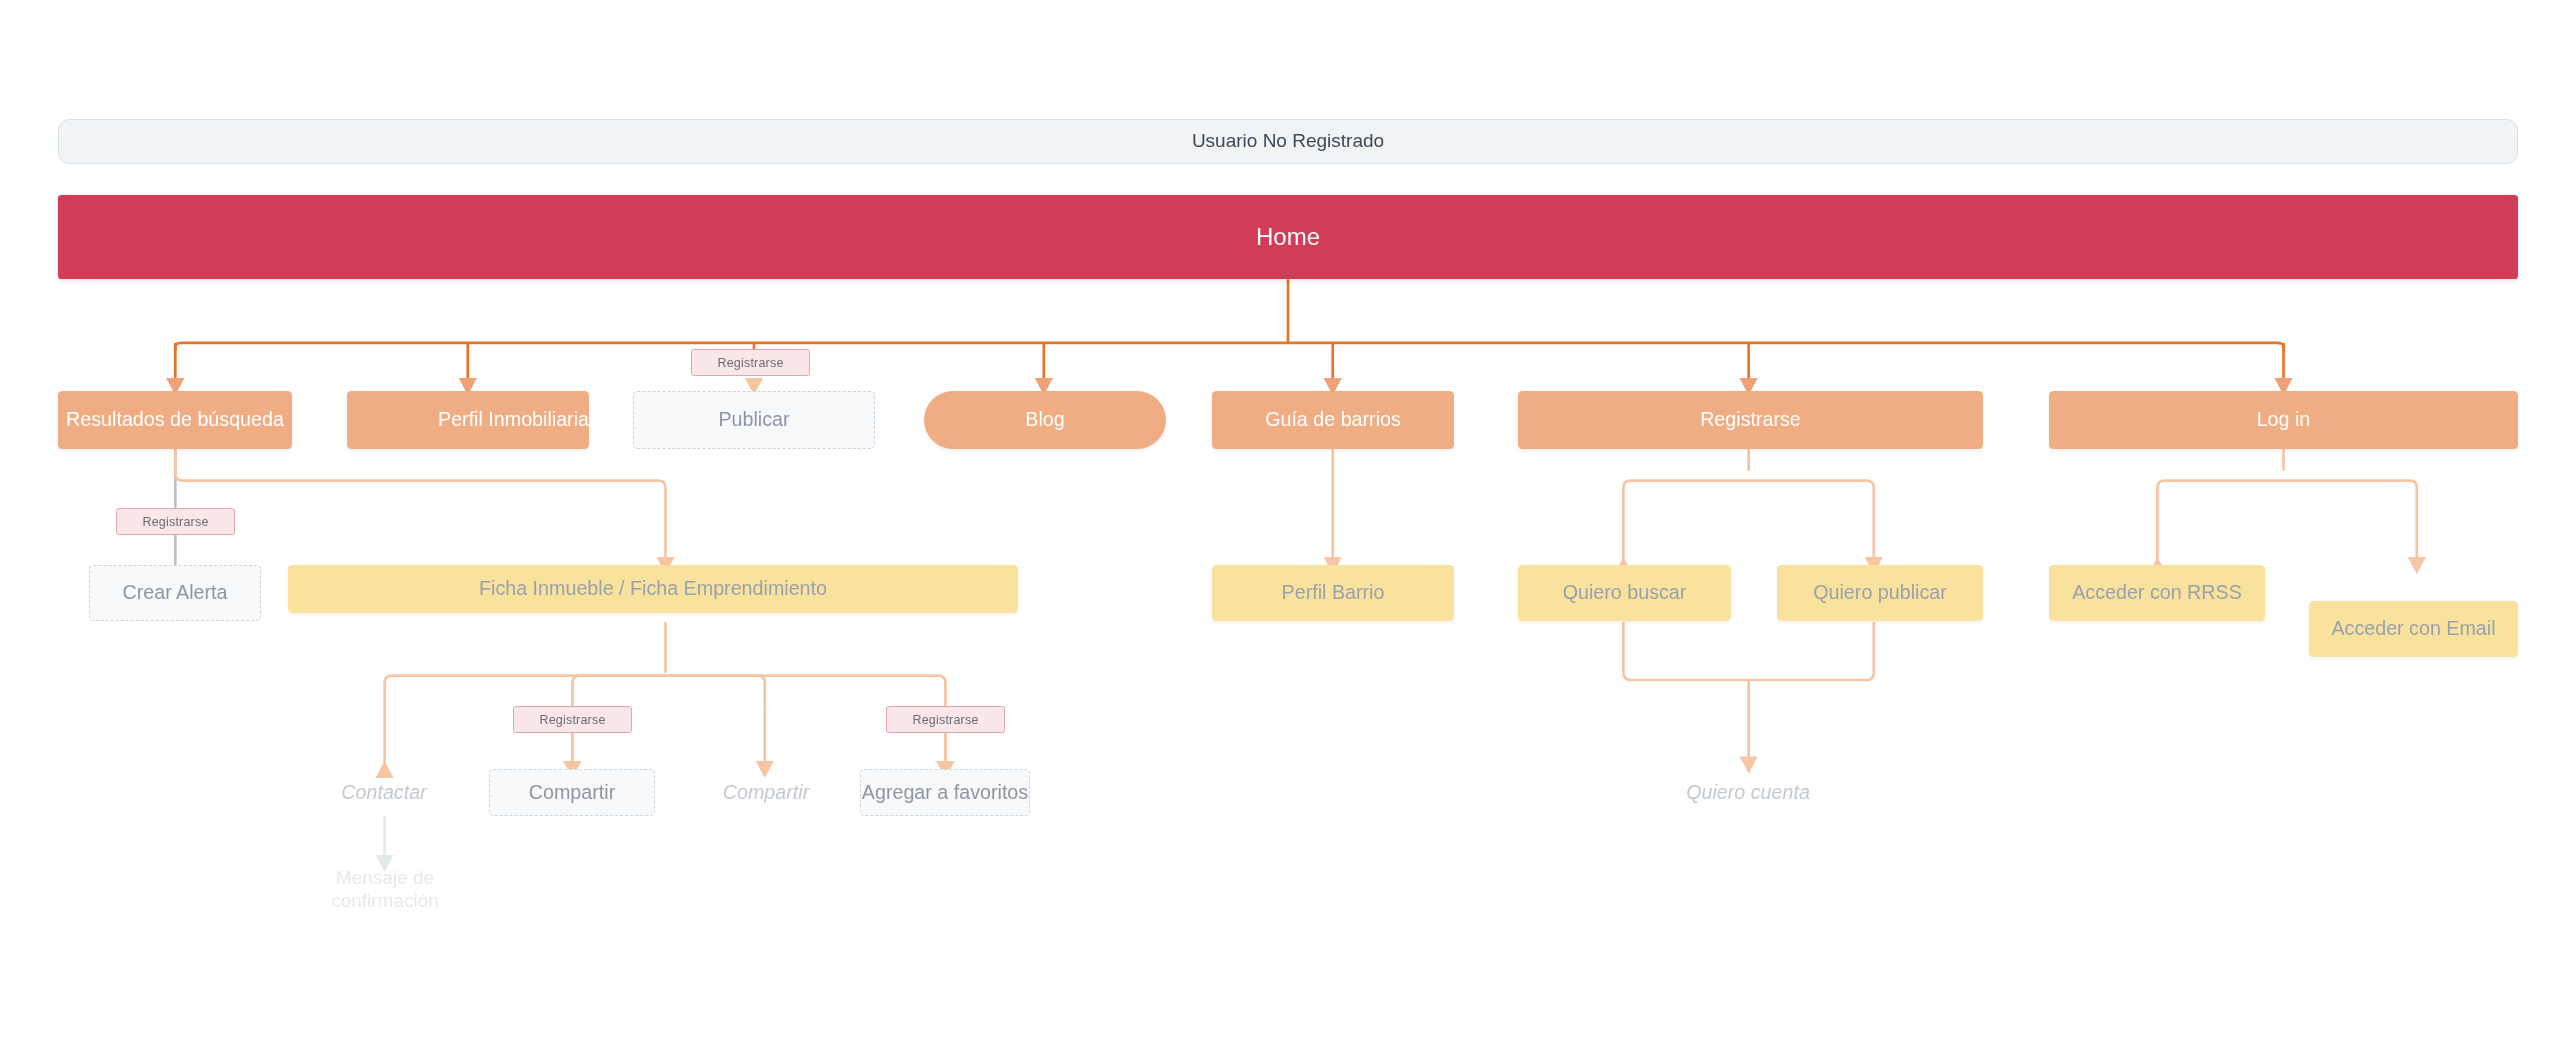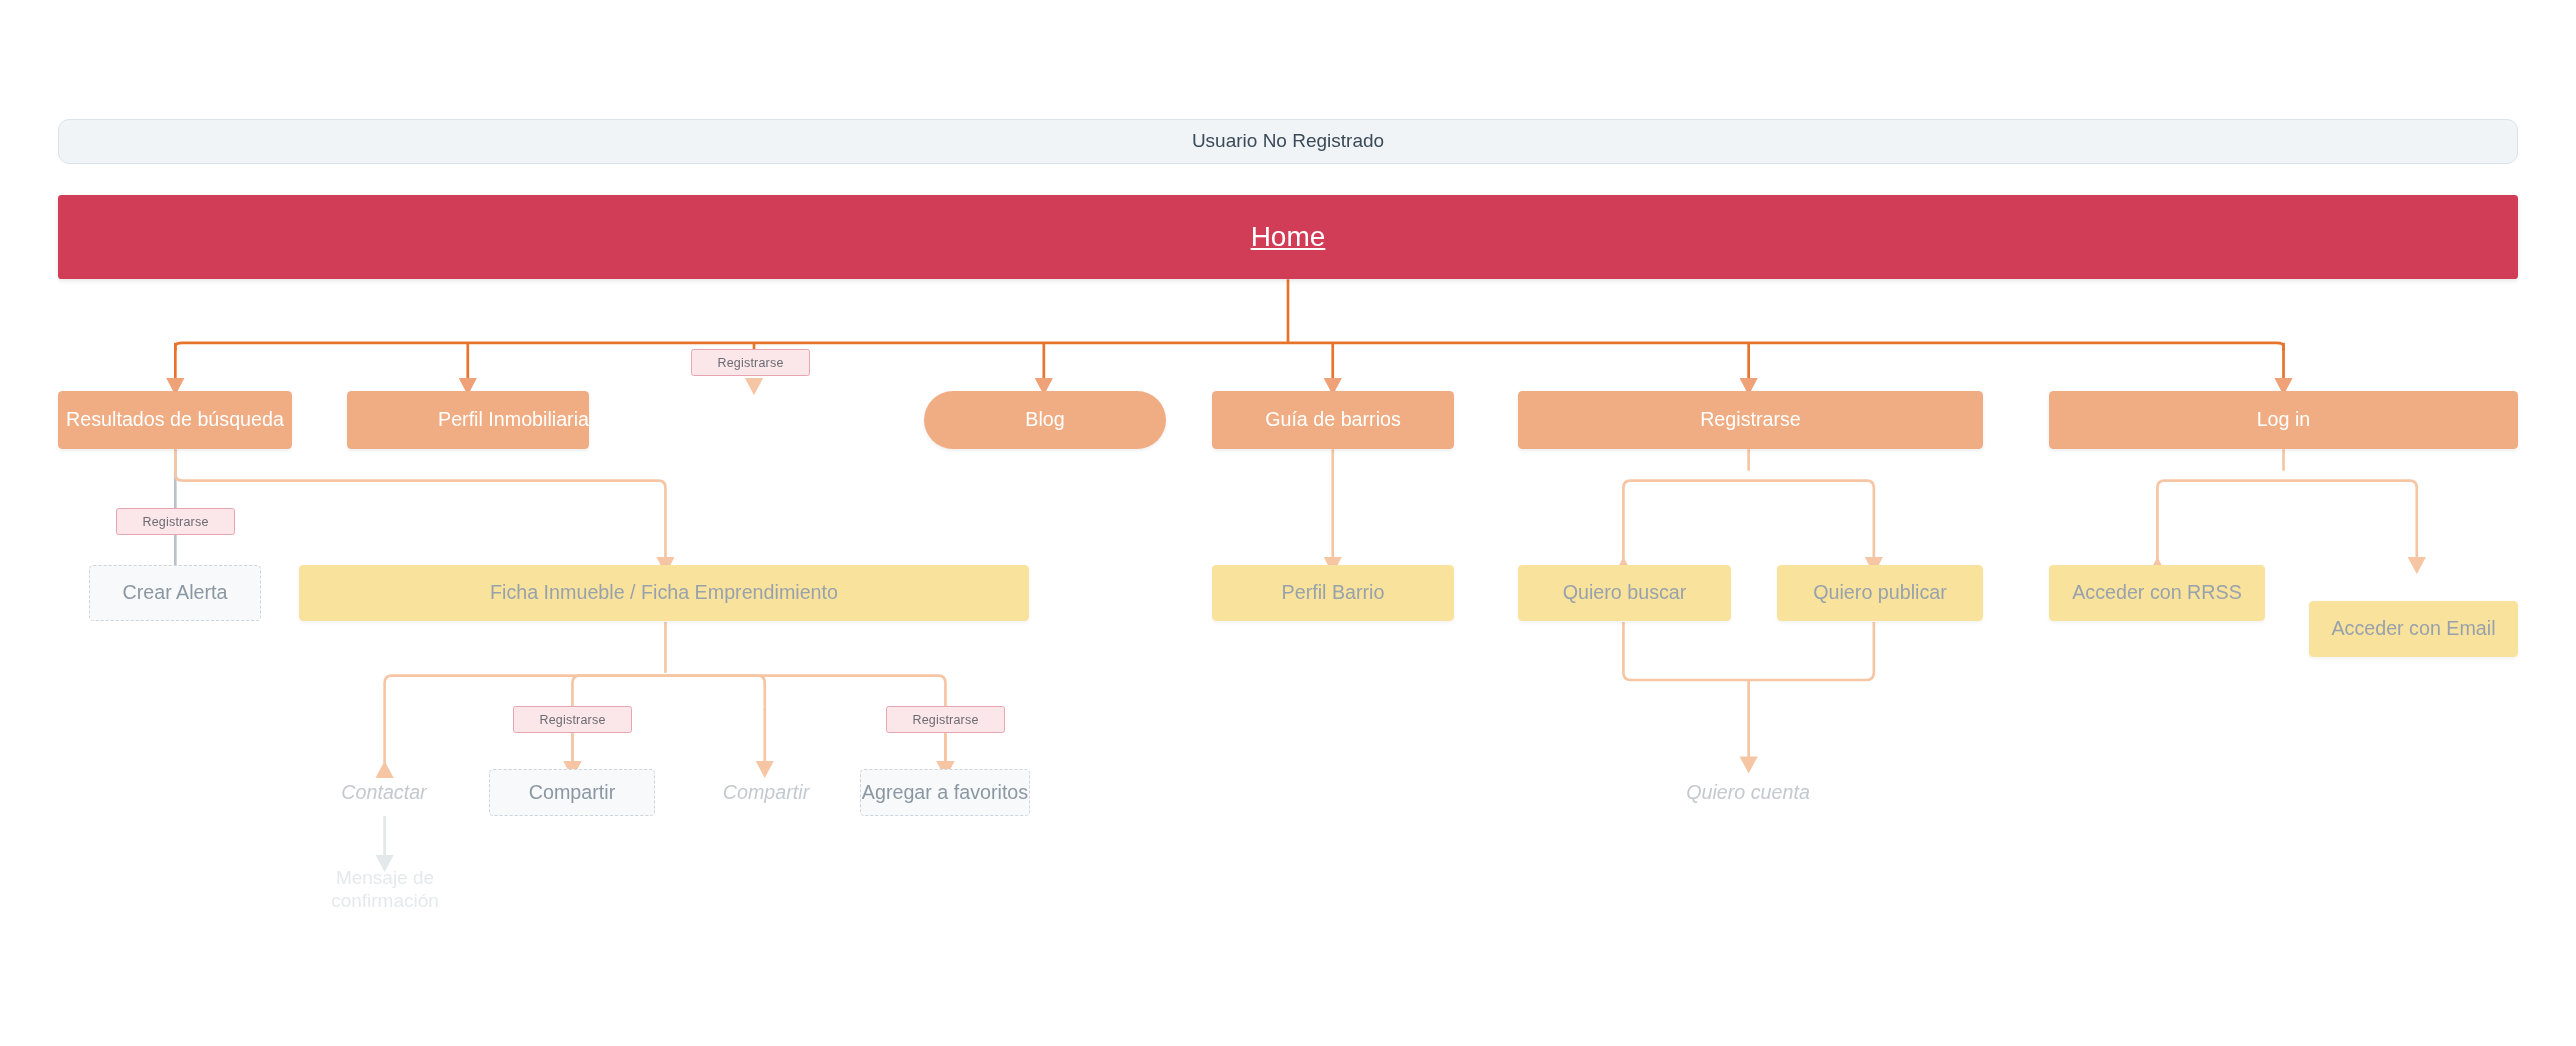--- a/index.html
+++ b/index.html
@@ -25,24 +25,23 @@
   .n-header{
     background:#f0f4f7;
     border:0.9px solid #dbe3ea;
     color:#3b4a57;
     font-size:19px;
     border-radius:11px;
   }
   .n-root{
     background:#d13d57;
     color:#ffffff;
-    font-size:28px;
+    font-size:24px;
     border-radius:3.6px;
     box-shadow:0 1.8px 4.5px rgba(0,0,0,.10);
-    text-decoration:underline;
   }
   .n-primary{
     background:#f0ad84;
     color:#ffffff;
     font-size:19.7px;
     box-shadow:0 1.8px 3.6px rgba(0,0,0,.07);
   }
   .n-yellow{
     background:#f9e29b;
     color:#98a2ad;
@@ -153,20 +152,23 @@
   </div>
 
   <div class="node n-primary" style="left:58px;top:391px;width:234px;height:58px;">
     <span>Resultados de búsqueda</span>
   </div>
 
   <div class="node n-primary" style="left:347px;top:391px;width:242px;height:58px;justify-content:flex-end;">
     <span>Perfil Inmobiliaria</span>
   </div>
 
+  <div class="node n-ghost" style="left:633px;top:391px;width:242px;height:58px;">
+    <span>Publicar</span>
+  </div>
   <div class="badge" style="left:691px;top:349px;width:119px;height:27px;">
     <span>Registrarse</span>
   </div>
 
   <div class="node n-primary" style="left:924px;top:391px;width:242px;height:58px;border-radius:29px;">
     <span>Blog</span>
   </div>
 
   <div class="node n-primary" style="left:1212px;top:391px;width:242px;height:58px;">
     <span>Guía de barrios</span>
@@ -180,21 +182,21 @@
     <span>Log in</span>
   </div>
 
   <div class="badge" style="left:116px;top:508px;width:119px;height:27px;">
     <span>Registrarse</span>
   </div>
   <div class="node n-ghost" style="left:89px;top:565px;width:172px;height:56px;">
     <span>Crear Alerta</span>
   </div>
 
-  <div class="node n-yellow" style="left:299px;top:565px;width:730px;height:56px;">
+  <div class="node n-yellow" style="left:288px;top:565px;width:730px;height:48px;">
     <span>Ficha Inmueble / Ficha Emprendimiento</span>
   </div>
 
   <div class="node n-yellow" style="left:1212px;top:565px;width:242px;height:56px;">
     <span>Perfil Barrio</span>
   </div>
 
   <div class="node n-yellow" style="left:1518px;top:565px;width:213px;height:56px;">
     <span>Quiero buscar</span>
   </div>

